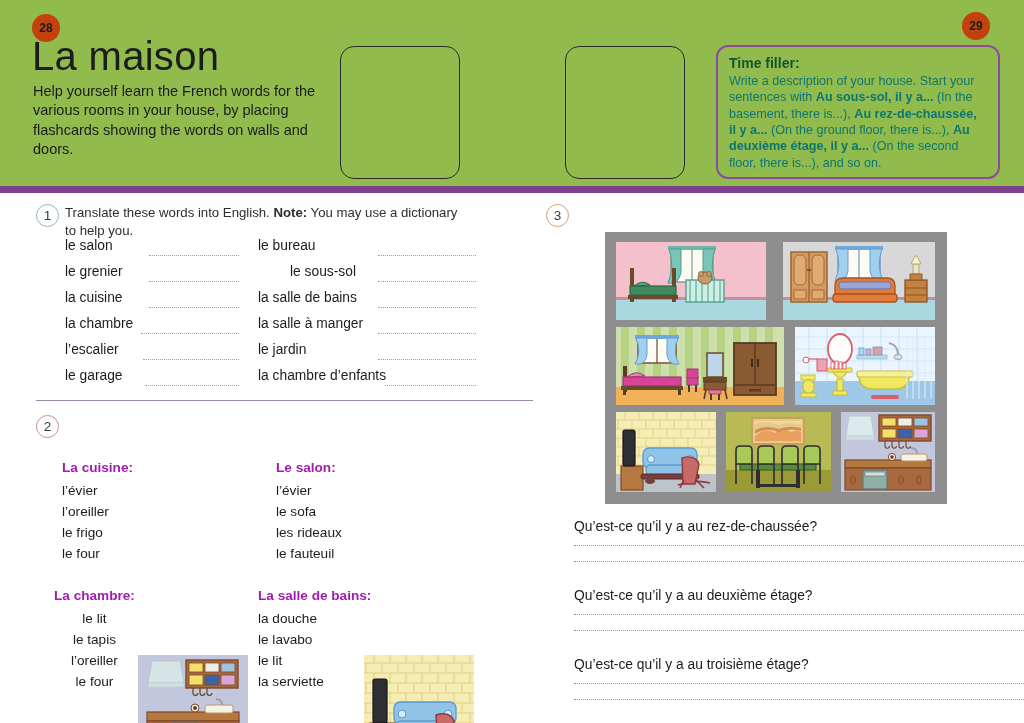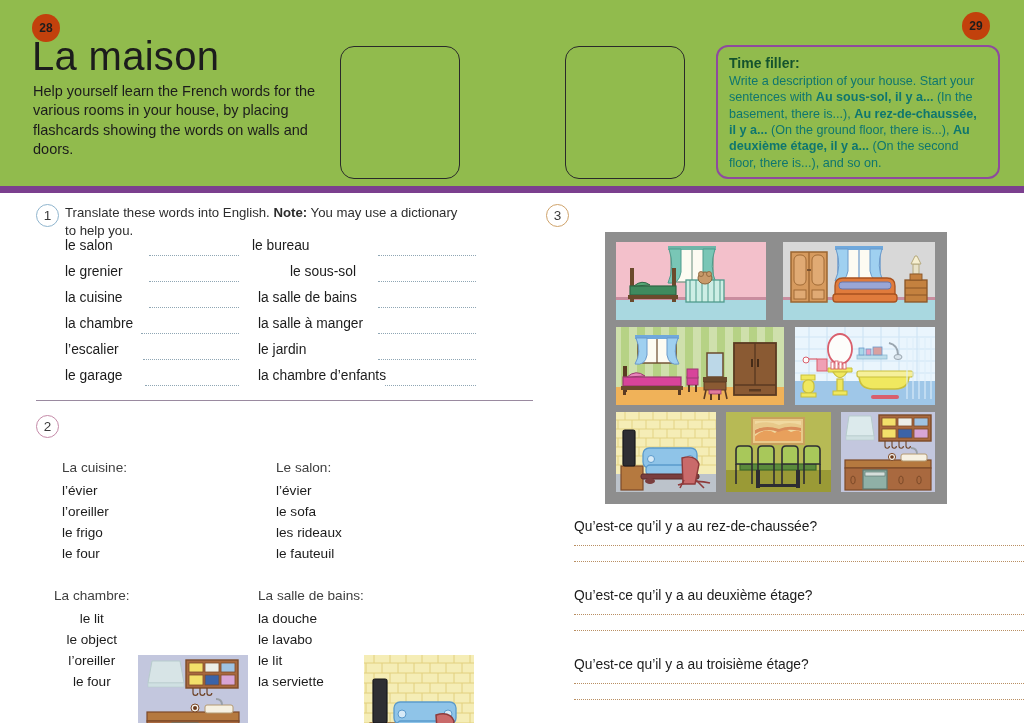--- a/index.html
+++ b/index.html
@@ -112,21 +112,21 @@
 
   .divider {
     position: absolute; left: 36px; top: 207px;
     width: 497px; height: 0;
     border-top: 1.2px solid #9a8aa0;
   }
 
   
   .item-block { position: absolute; }
   .ib-title {
-    font-size: 13.6px; font-weight: normal; color: #404040;
+    font-size: 13.6px; font-weight: bold; color: #a21caf;
     margin-bottom: 5px; white-space: nowrap;
   }
   .ib-item {
     font-size: 13.6px; color: #1c1c1c;
     line-height: 1.55; white-space: nowrap;
   }
 
   .pic { position: absolute; overflow: hidden; }
 
   
@@ -200,21 +200,21 @@
           <span class="wl-word" style="left: 65px;">l’escalier</span>
           <span class="dotline" style="left: 143px; width: 96px; top: 17px;"></span>
         </div>
         <div class="wl-row" style="left: 0px; top: 175px;">
           <span class="wl-word" style="left: 65px;">le garage</span>
           <span class="dotline" style="left: 145px; width: 94px; top: 17px;"></span>
         </div>
       </div>
     <div class="wordlist" id="wordlist-right">
         <div class="wl-row" style="left: 0px; top: 45px;">
-          <span class="wl-word" style="left: 252px;">le bureau</span>
+          <span class="wl-word" style="left: 258px;">le bureau</span>
           <span class="dotline" style="left: 378px; width: 98px; top: 17px;"></span>
         </div>
         <div class="wl-row" style="left: 0px; top: 71px;">
           <span class="wl-word" style="left: 260px; margin-left: 30px;">le sous-sol</span>
           <span class="dotline" style="left: 378px; width: 98px; top: 17px;"></span>
         </div>
         <div class="wl-row" style="left: 0px; top: 97px;">
           <span class="wl-word" style="left: 258px;">la salle de bains</span>
           <span class="dotline" style="left: 378px; width: 98px; top: 17px;"></span>
         </div>
@@ -247,21 +247,21 @@
         <div class="item-block" style="left: 276px; top: 267px;">
           <div class="ib-title">Le salon:</div>
           <div class="ib-item">l’évier</div>
           <div class="ib-item">le sofa</div>
           <div class="ib-item">les rideaux</div>
           <div class="ib-item">le fauteuil</div>
         </div>
         <div class="item-block" style="left: 54px; top: 395px; text-align: center;">
           <div class="ib-title">La chambre:</div>
           <div class="ib-item">le lit</div>
-          <div class="ib-item">le object</div>
+          <div class="ib-item">le tapis</div>
           <div class="ib-item">l’oreiller</div>
           <div class="ib-item">le four</div>
         </div>
         <div class="item-block" style="left: 258px; top: 395px;">
           <div class="ib-title">La salle de bains:</div>
           <div class="ib-item">la douche</div>
           <div class="ib-item">le lavabo</div>
           <div class="ib-item">le lit</div>
           <div class="ib-item">la serviette</div>
         </div>

